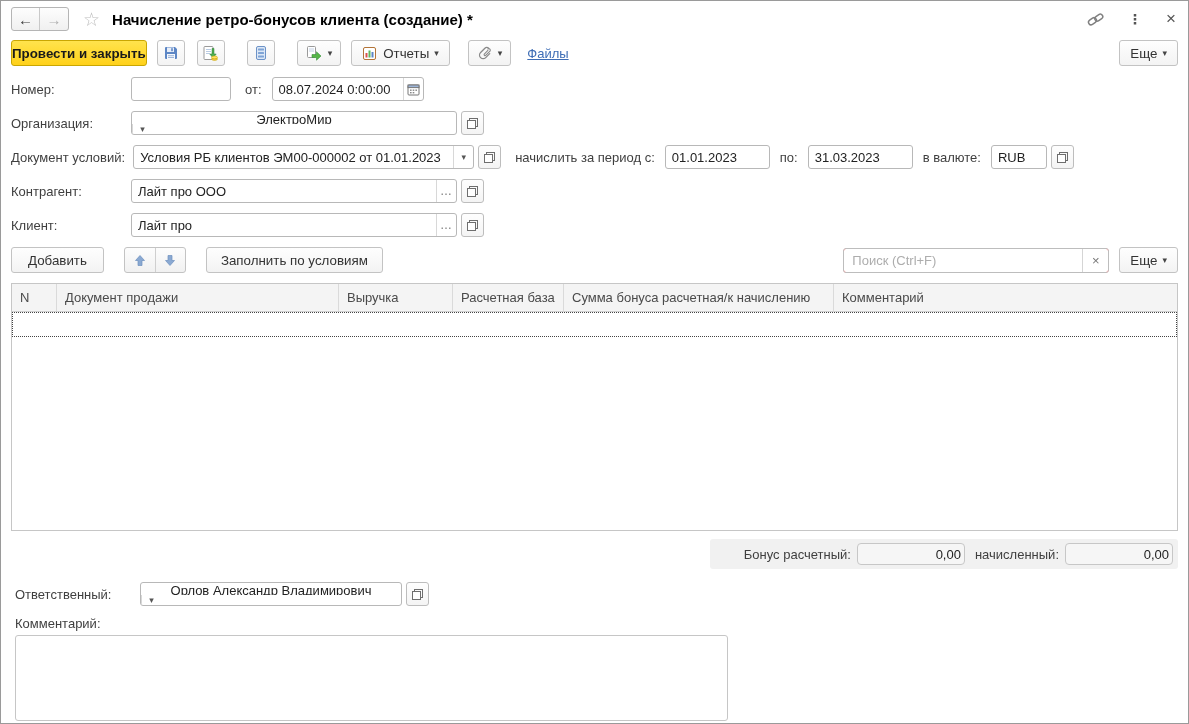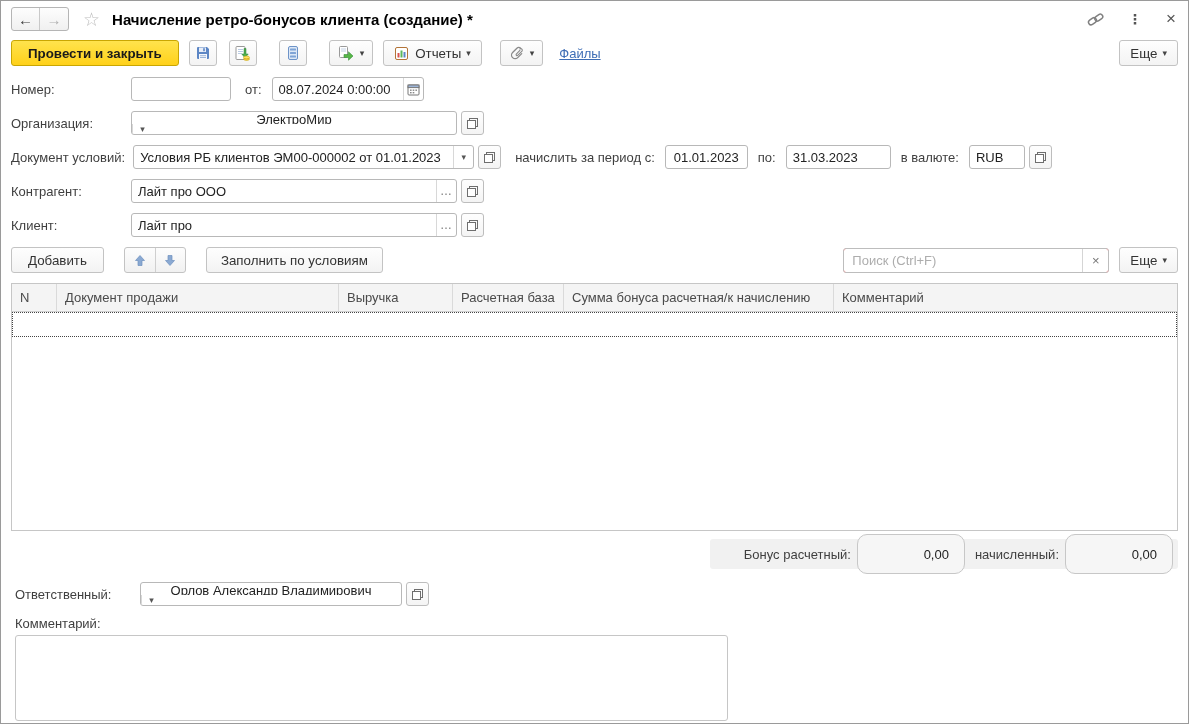--- a/index.html
+++ b/index.html
@@ -15,21 +15,21 @@
   .navbtn.fwd { color:#b0b0b0; }
   .star { font-size:19px; color:#bdbdbd; margin-left:14px; }
   .title { font-size:15px; font-weight:bold; color:#000; margin-left:12px; white-space:nowrap; }
   .winicons { margin-left:auto; display:flex; align-items:center; gap:24px; }
   .winicons .kebab { font-size:14px; color:#555; font-weight:bold; letter-spacing:0; }
   .winicons .close { font-size:17px; color:#555; }
 
   
   .toolbar { display:flex; align-items:center; height:32px; padding:0 10px; }
   .btn { display:inline-flex; align-items:center; justify-content:center; height:26px; background:linear-gradient(#fefefe,#f3f3f3); border:1px solid #c3c3c3; border-radius:3px; color:#333; white-space:nowrap; }
-  .btn-yellow { height:26px; padding:0 16px; background:linear-gradient(#ffe34d,#ffd11a); border:1px solid #c9a602; font-weight:bold; color:#1a1a1a; border-radius:3px; display:inline-flex; align-items:center; }
+  .btn-yellow { height:26px; padding:0 0; background:linear-gradient(#ffe34d,#ffd11a); border:1px solid #c9a602; font-weight:bold; color:#1a1a1a; border-radius:3px; display:inline-flex; align-items:center; }
   .iconbtn { width:28px; }
   .caret { font-size:9px; color:#444; margin-left:5px; }
   .link { color:#3e6db5; text-decoration:underline; }
   .toolbar-more { position:absolute; right:10px; top:39px; }
   .btn-more { padding:0 10px; }
 
   
   .form { padding:8px 26px 0 10px; }
   .frow { display:flex; align-items:center; height:24px; margin-bottom:10px; }
   .flabel { width:120px; flex:none; color:#3f3f3f; }
@@ -69,21 +69,21 @@
   .c-rev { width:114px; flex:none; }
   .c-base { width:111px; flex:none; }
   .c-bonus { width:270px; flex:none; }
   .c-comm { flex:1; }
   .gbody { position:relative; height:219px; }
   .grow-focused { position:absolute; left:0; top:0; right:0; height:25px; border:1px dotted #444; background:#fff; }
 
   
   .totals { display:flex; align-items:center; justify-content:flex-end; margin:8px 10px 0 auto; width:468px; height:30px; background:#f1f1f1; border-radius:3px; padding:0 5px; }
   .tlabel { color:#3f3f3f; margin-right:6px; white-space:nowrap; }
-  .tval { width:108px; height:40px; border:1px solid #c7c7c7; border-radius:10px; background:#f6f6f6; color:#222; display:flex; align-items:center; justify-content:flex-end; padding:0 15px; }
+  .tval { width:108px; height:22px; border:1px solid #c7c7c7; border-radius:4px; background:#f6f6f6; color:#222; display:flex; align-items:center; justify-content:flex-end; padding:0 3px; }
   .tgap { width:10px; }
 
   
   .bottom { padding:13px 10px 0 14px; }
   .commentlabel { margin-top:10px; color:#3f3f3f; }
   .commentbox { margin-top:4px; width:713px; height:86px; border:1px solid #c6c6c6; border-radius:3px; background:#fff; resize:none; font-family:inherit; font-size:13px; padding:4px 6px; }
 
   svg { display:block; }
 </style>
 </head>
@@ -242,21 +242,21 @@
         <span class="val">Условия РБ клиентов ЭМ00-000002 от 01.01.2023</span>
         <span class="sect">
             <span style="font-size:9px;">▾</span>
           </span>
       </div>
       <span class="openbtn">
           <span class="ico-open"></span>
         </span>
 
       <span class="midlabel" style="margin-left:14px;">начислить за период с:</span>
-      <input class="inp" style="width: 83px; text-align: center;" value="01.01.2023">
+      <input class="inp" style="width: 105px;" value="01.01.2023">
       <span class="midlabel">по:</span>
       <input class="inp" style="width: 105px;" value="31.03.2023">
       <span class="midlabel">в валюте:</span>
       <input class="inp" style="width: 56px;" value="RUB">
       <span class="openbtn">
           <span class="ico-open"></span>
         </span>
     </div>
 
     <div class="frow">

